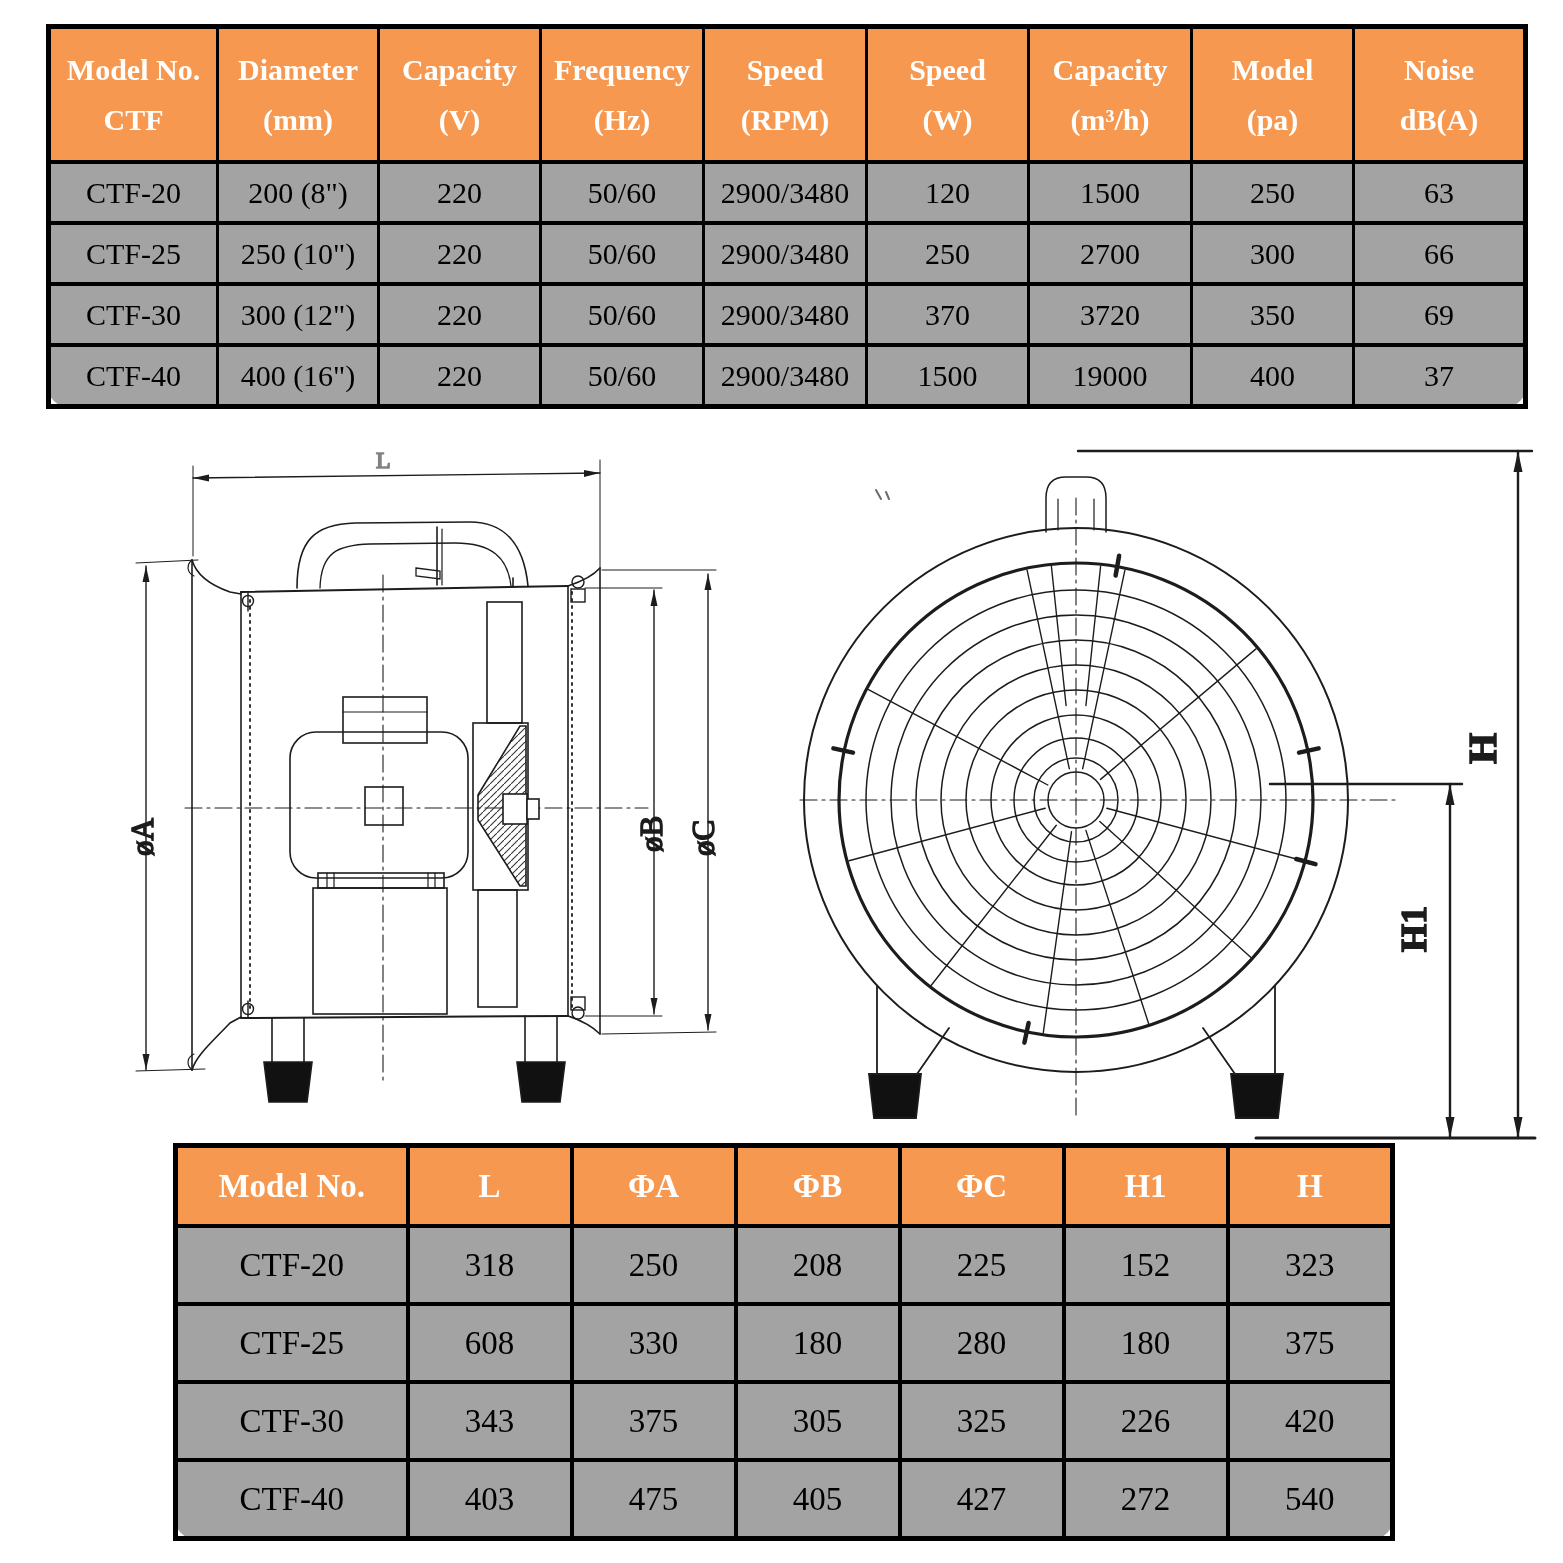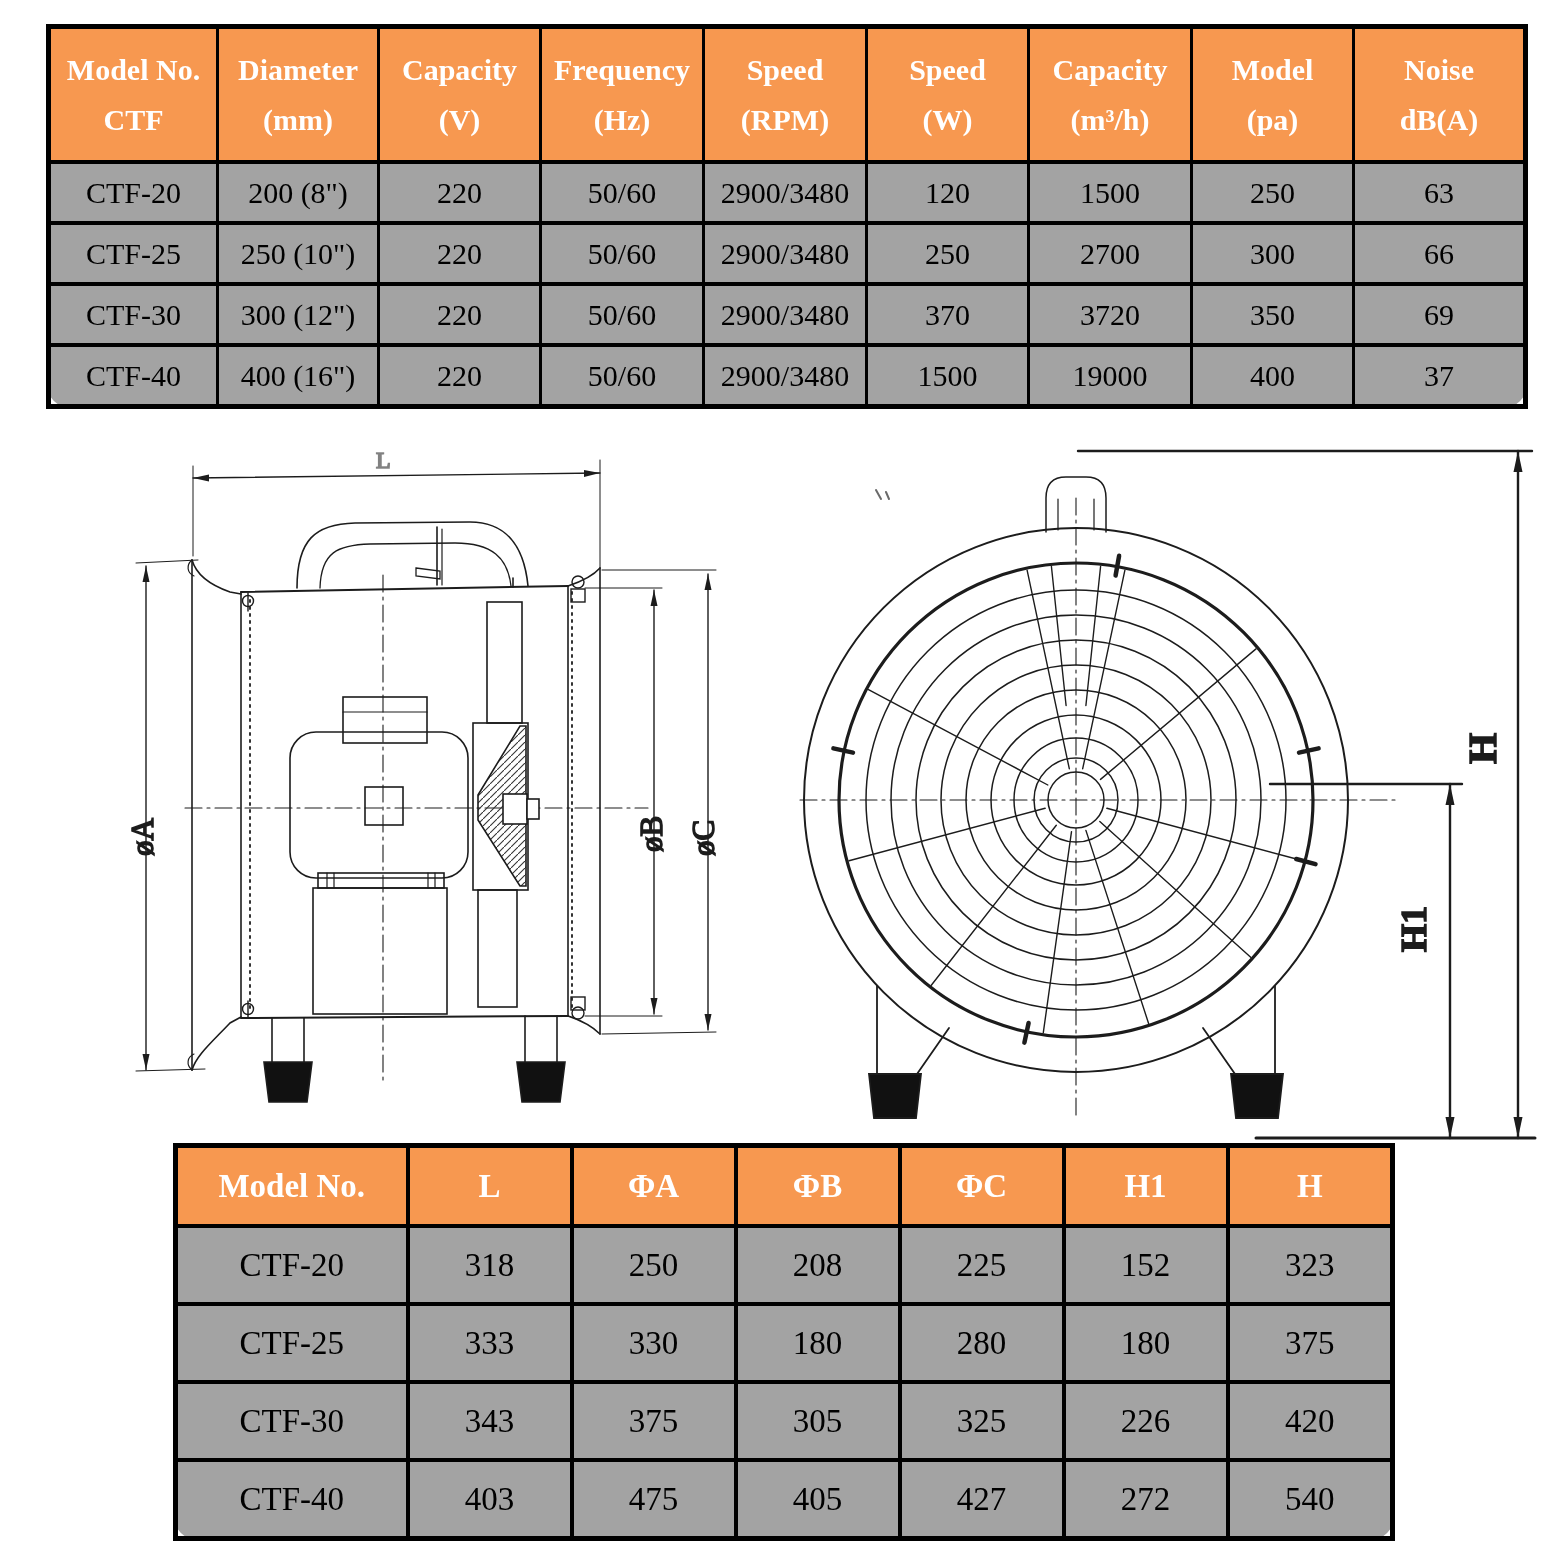--- a/index.html
+++ b/index.html
@@ -358,21 +358,21 @@
       <td>CTF-20</td>
       <td>318</td>
       <td>250</td>
       <td>208</td>
       <td>225</td>
       <td>152</td>
       <td>323</td>
     </tr>
     <tr>
       <td>CTF-25</td>
-      <td>333</td>
+      <td>608</td>
       <td>330</td>
       <td>180</td>
       <td>280</td>
       <td>180</td>
       <td>375</td>
     </tr>
     <tr>
       <td>CTF-30</td>
       <td>343</td>
       <td>375</td>

